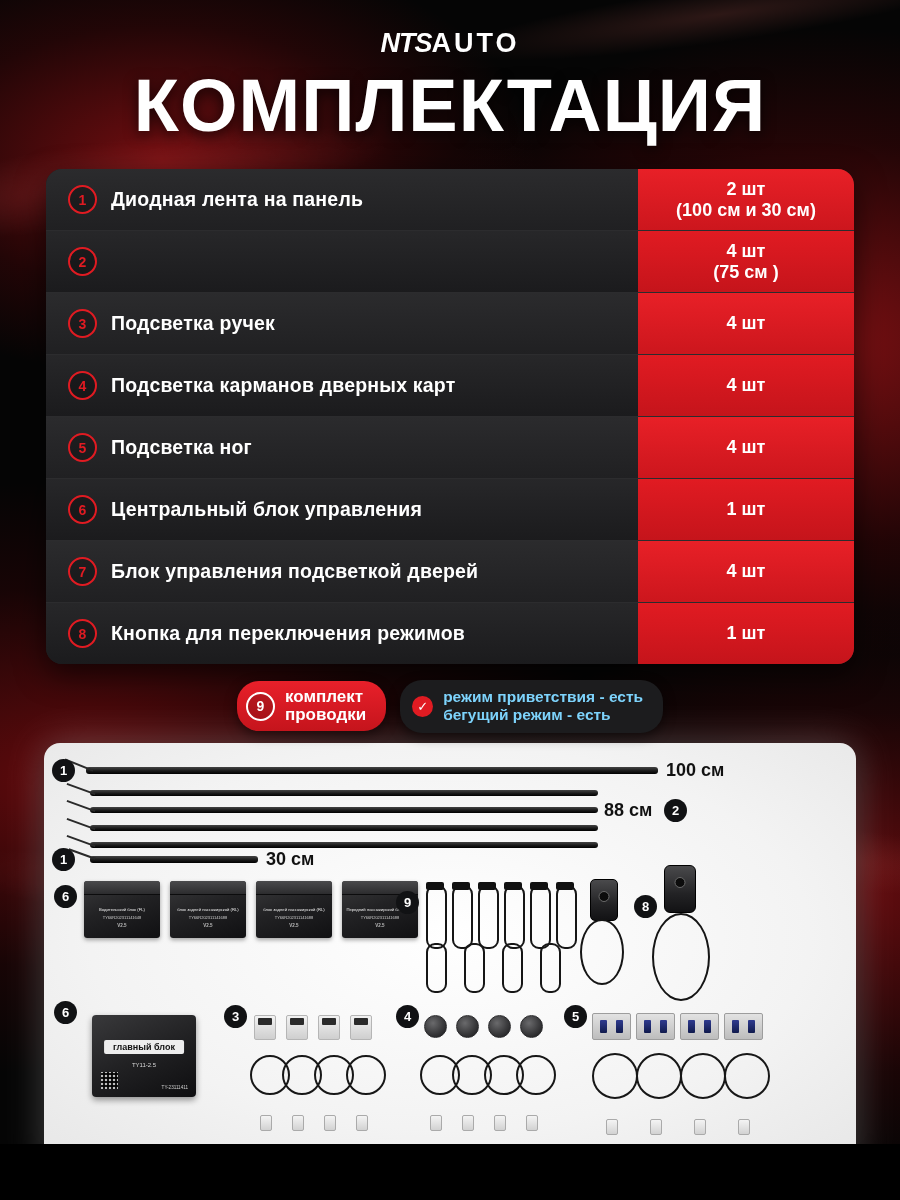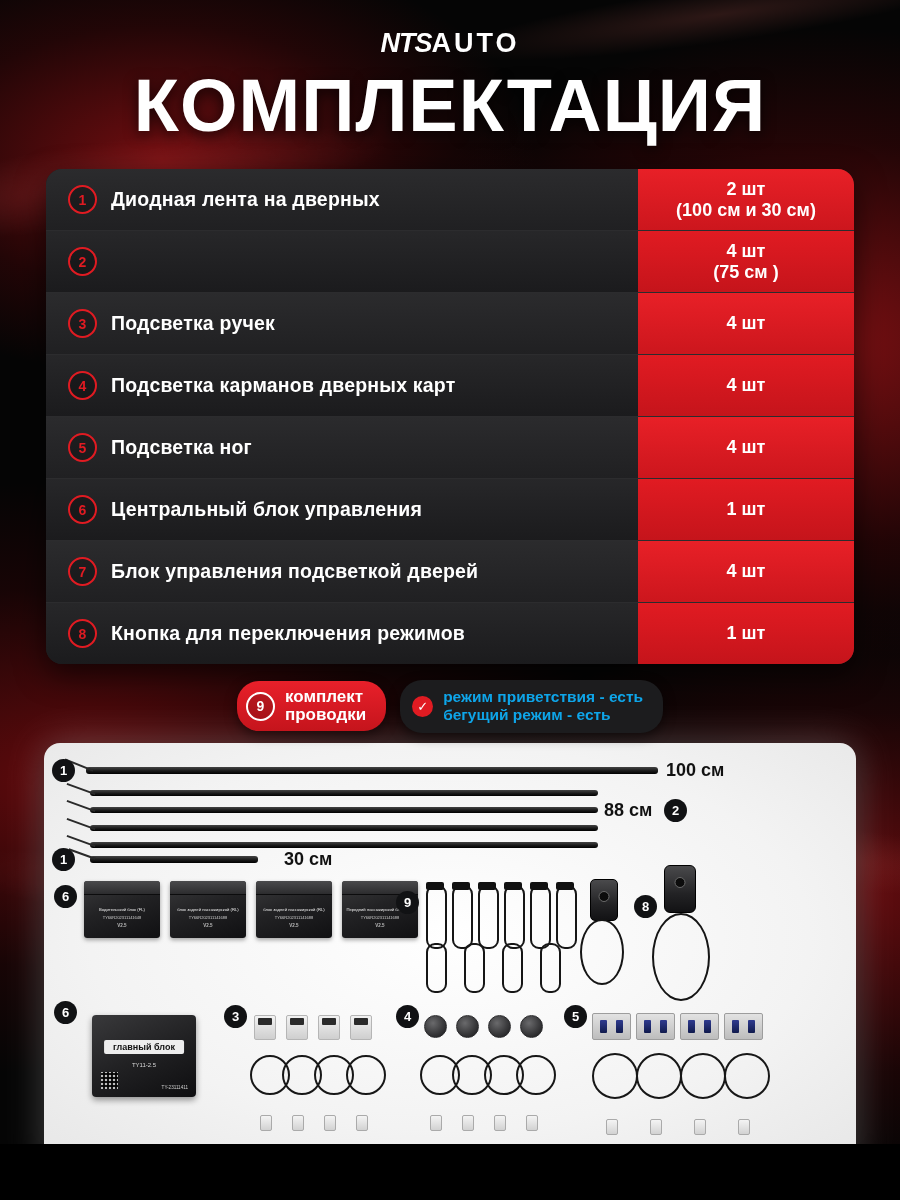--- a/index.html
+++ b/index.html
@@ -196,21 +196,21 @@
     height: 21px;
     border-radius: 50%;
     background: #e01b22;
     color: #fff;
     font-size: 13px;
     display: flex;
     align-items: center;
     justify-content: center;
   }
   .badge-modes-text {
-    color: #0ea5e9;
+    color: #7dd3fc;
     font-size: 15.5px;
     font-weight: bold;
     line-height: 1.18;
   }
 
   
   .photo-panel {
     position: relative;
     z-index: 3;
     margin: 10px auto 0 auto;
@@ -455,21 +455,21 @@
     <span class="brand-nts">NTS</span><span class="brand-auto">AUTO</span>
   </div>
 
   <div class="main-title">КОМПЛЕКТАЦИЯ</div>
 
   <div class="spec-card">
 
     <div class="spec-row">
       <div class="left">
         <span class="num">1</span>
-        <span class="spec-label">Диодная лента на дверных</span>
+        <span class="spec-label">Диодная лента на панель</span>
       </div>
       <div class="right" style="white-space:pre-line">2 шт
 (100 см и 30 см)</div>
     </div>
 
     <div class="spec-row">
       <div class="left">
         <span class="num">2</span>
       </div>
       <div class="right" style="white-space:pre-line">4 шт
@@ -558,21 +558,21 @@
     <div class="pin" style="left:620px; top:56px;">2</div>
 
     <div class="strip thin" style="left:46px; top:82px; width:508px;"></div>
     <div class="lead" style="left:22px; top:80px; width:30px; transform:rotate(20deg);"></div>
     <div class="strip thin" style="left:46px; top:99px; width:508px;"></div>
     <div class="lead" style="left:22px; top:97px; width:30px; transform:rotate(20deg);"></div>
 
     <div class="pin" style="left:8px; top:105px;">1</div>
     <div class="strip" style="left:46px; top:113px; width:168px;"></div>
     <div class="lead" style="left:24px; top:110px; width:28px; transform:rotate(20deg);"></div>
-    <div class="cap" style="left:240px; top:106px;">30 см</div>
+    <div class="cap" style="left:222px; top:106px;">30 см</div>
 
     <div class="pin" style="left:10px; top:142px;">6</div>
     <div class="mod" style="left:40px; top:138px;">
       <div class="mod-top"></div>
       <div class="mod-t1">Водительский блок (FL)</div>
       <div class="mod-t2">TY66R202311141648</div>
       <div class="mod-t3">V2.5</div>
     </div>
     <div class="mod" style="left:126px; top:138px;">
       <div class="mod-top"></div>

